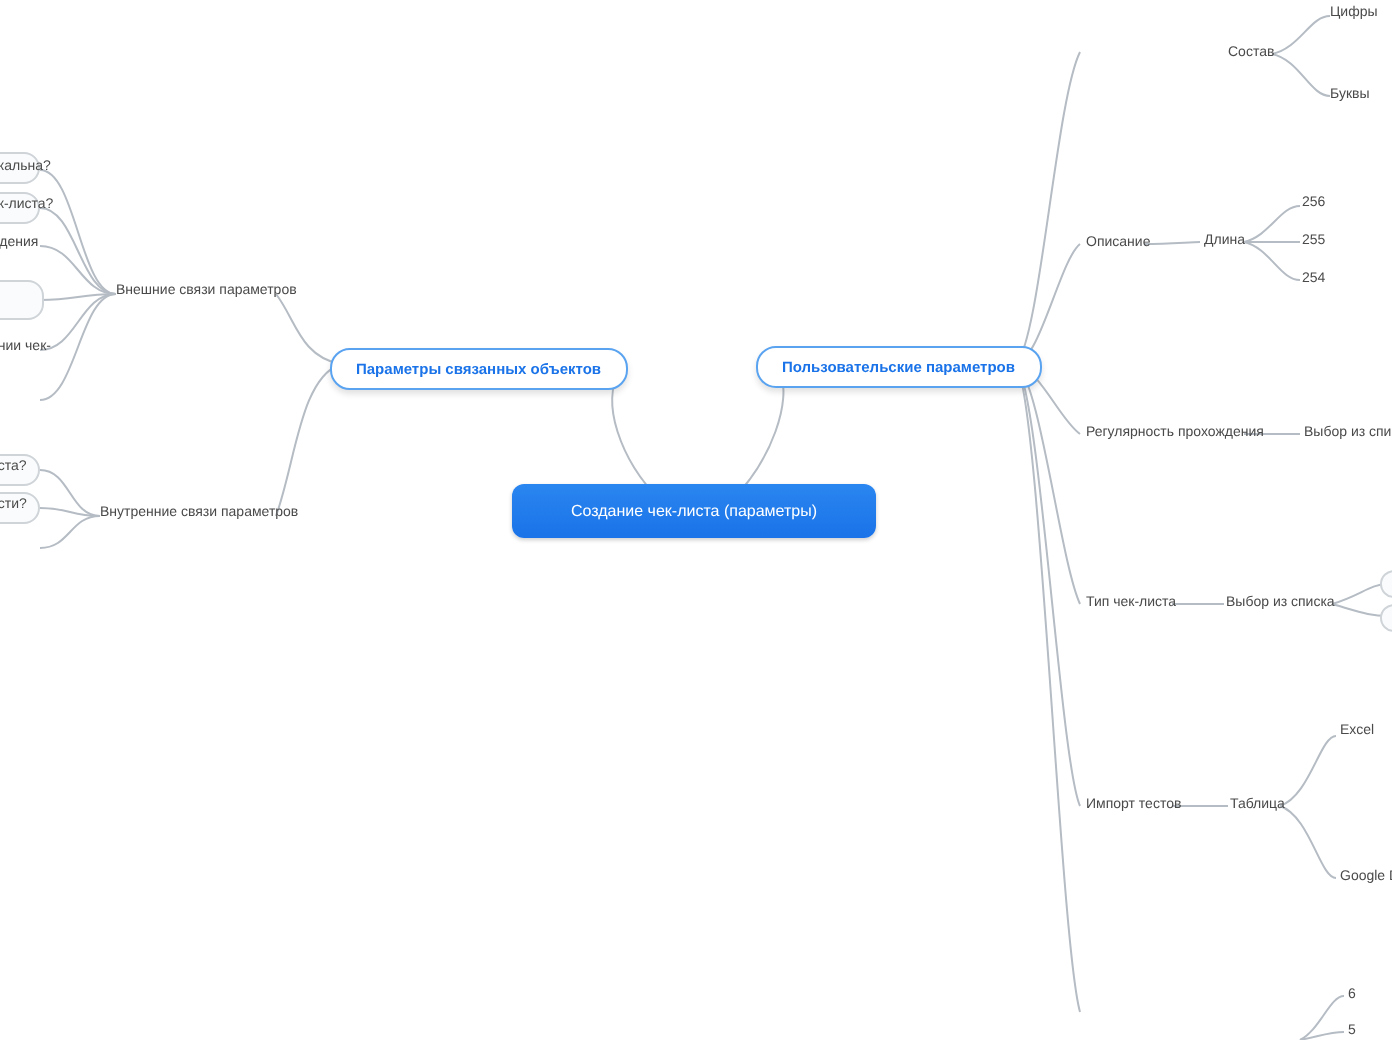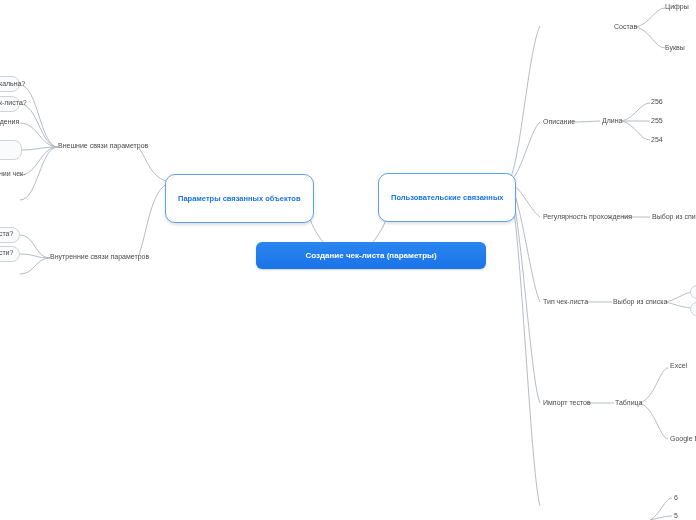--- a/index.html
+++ b/index.html
@@ -27,34 +27,34 @@
     pointer-events: none;
   }
   .node {
     position: absolute;
     white-space: nowrap;
   }
   .central {
     background: #1a73e8;
     background: linear-gradient(#2a86f0, #1a73e8);
     color: #ffffff;
-    font-weight: bold;
+    font-weight: normal;
     font-size: 8px;
-    padding: 8px 30px;
+    padding: 8px 6px;
     border-radius: 6px;
     text-align: center;
     line-height: 1.4;
     box-shadow: 0 1px 2px rgba(0,0,0,0.2);
   }
   .sub-main {
     background: #ffffff;
     color: #1a73e8;
     font-size: 7.5px;
     font-weight: bold;
-    padding: 19px 12px;
+    padding: 5px 12px;
     border: 1px solid #5aa3f0;
     border-radius: 10px;
     box-shadow: 0 2px 3px rgba(0,0,0,0.12);
   }
   .leaf {
     font-size: 7px;
     color: #4a4a4a;
   }
   .leaf-pill {
     position: absolute;
@@ -120,21 +120,21 @@
     <path d="M 650 520 C 660 515, 665 498, 672 498"></path>
     <path d="M 650 520 C 660 518, 665 516, 672 516"></path>
   </g>
 </svg>
 
 <div class="node central" style="left:256px; top:242px; width:170px;">
   <div>Создание чек-листа (параметры)</div>
 </div>
 
 <div class="node sub-main" style="left:165px; top:174px;">Параметры связанных объектов</div>
-<div class="node sub-main" style="left:378px; top:173px;">Пользовательские связанных</div>
+<div class="node sub-main" style="left:378px; top:173px;">Пользовательские параметров</div>
 
 <div class="node leaf" style="left:58px; top:142px;">Внешние связи параметров</div>
 <div class="node leaf" style="left:50px; top:253px;">Внутренние связи параметров</div>
 
 <div class="leaf-pill" style="left:-10px; top:76px; width:28px; height:14px;"></div>
 <div class="node leaf" style="left:-5px; top:80px;">икальна?</div>
 
 <div class="leaf-pill" style="left:-10px; top:96px; width:28px; height:14px;"></div>
 <div class="node leaf" style="left:-5px; top:99px;">ек-листа?</div>
 

